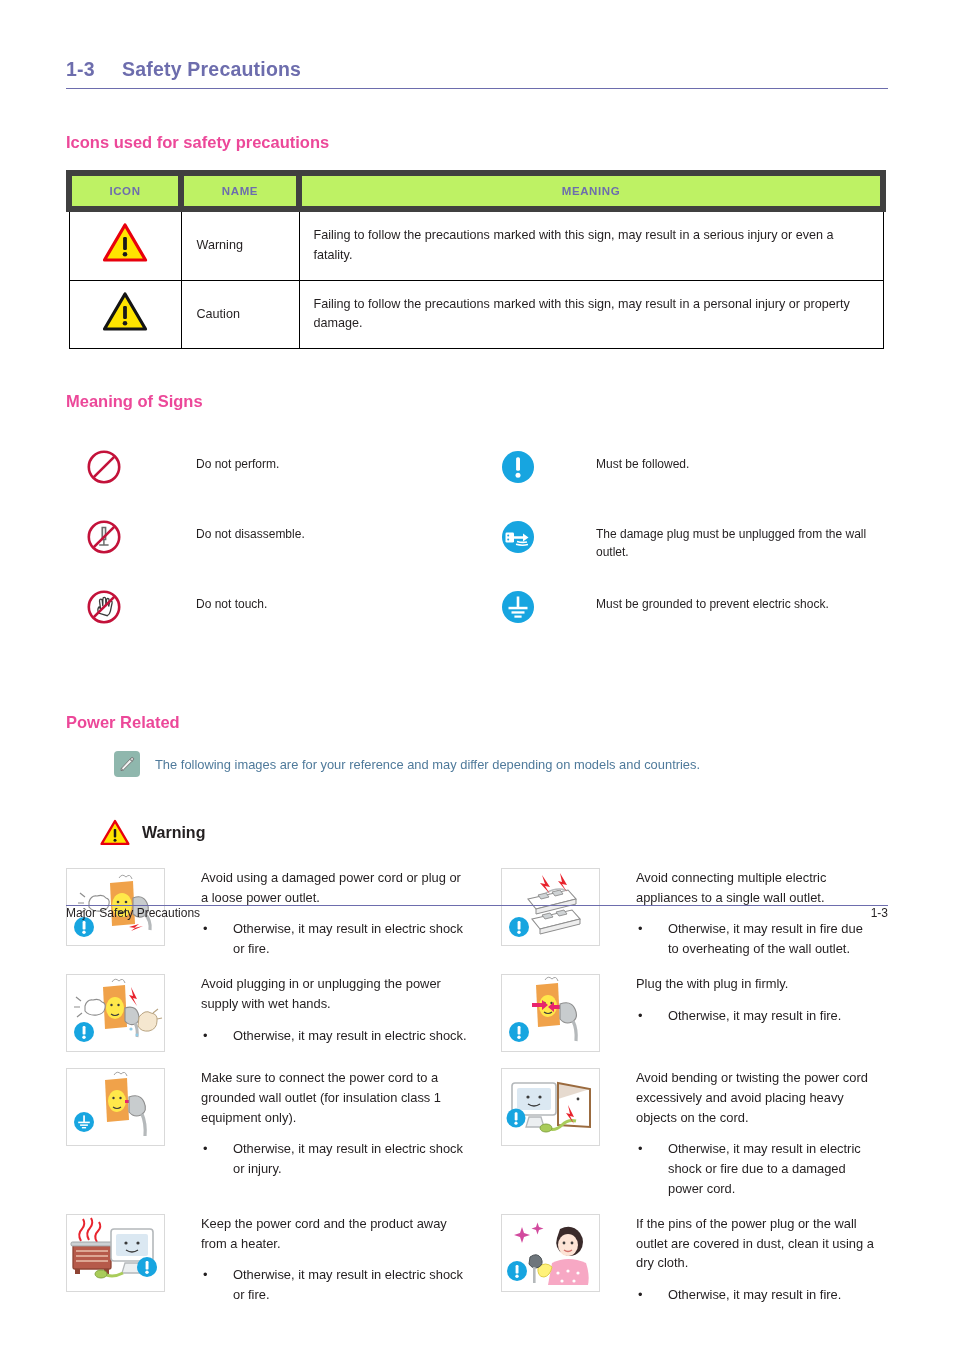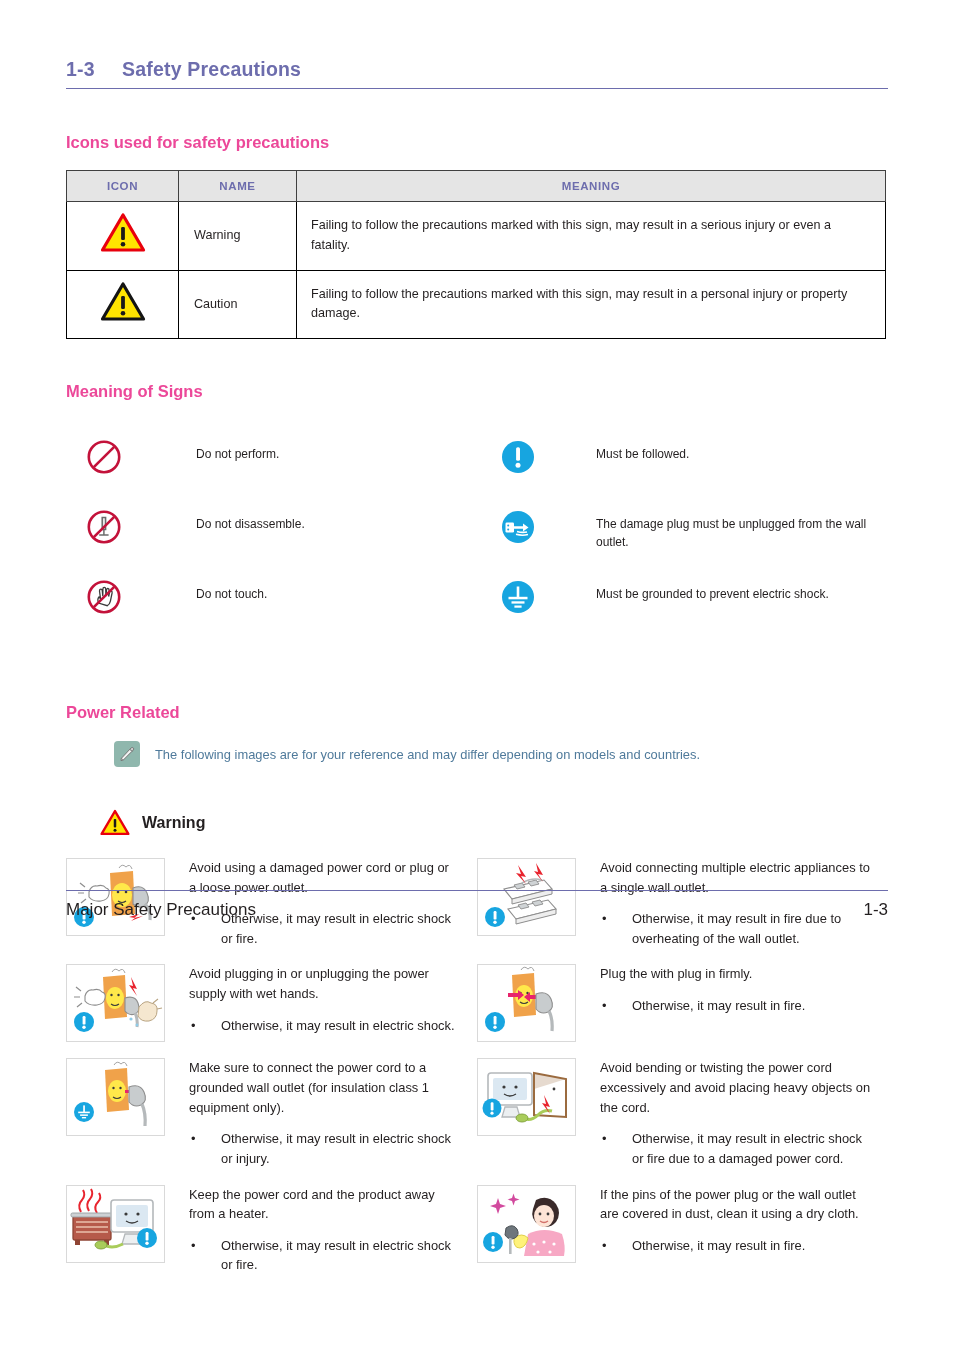--- a/index.html
+++ b/index.html
@@ -59,27 +59,27 @@
   .sec-power-heading { margin-top: 62px; }
 
   
   table.icons-table {
     width: 820px;
     border-collapse: collapse;
     margin-top: 18px;
     table-layout: fixed;
   }
   table.icons-table th {
-    background: #e5e5e5;
+    background: #bef264;
     color: #6d6dad;
     font-size: 11.5px;
     font-weight: bold;
     letter-spacing: 0.6px;
     padding: 9px 0;
-    border: 1px solid #404040;
+    border: 6px solid #404040;
     text-align: center;
   }
   table.icons-table td {
     border: 1px solid #000000;
     font-size: 12.6px;
     color: #231f20;
     padding: 12px 14px;
     vertical-align: middle;
     line-height: 1.55;
   }
@@ -158,21 +158,21 @@
     font-weight: bold;
     color: #231f20;
     margin-left: 12px;
   }
 
   
   .warn-grid {
     margin-top: 22px;
     display: grid;
     grid-template-columns: 103px 300px 103px auto;
-    column-gap: 4px;
+    column-gap: 16px;
   }
   .warn-cell-img {
     width: 103px;
     padding-bottom: 16px;
   }
   .img-box {
     width: 99px;
     height: 78px;
     border: 1px solid #d9d9d9;
     background: #ffffff;
@@ -206,24 +206,23 @@
   }
   .warn-bullet .btxt { flex: 1; }
 
   
   .footer {
     position: absolute;
     left: 66px;
     right: 66px;
     bottom: 38px;
     border-top: 1.5px solid #6d6dad;
-    padding-top: 9px;
     display: flex;
     justify-content: space-between;
-    font-size: 17px;
+    font-size: 12px;
     color: #231f20;
   }
 
   svg { display: block; }
 </style>
 </head>
 <body>
 
 <div class="page">
 

